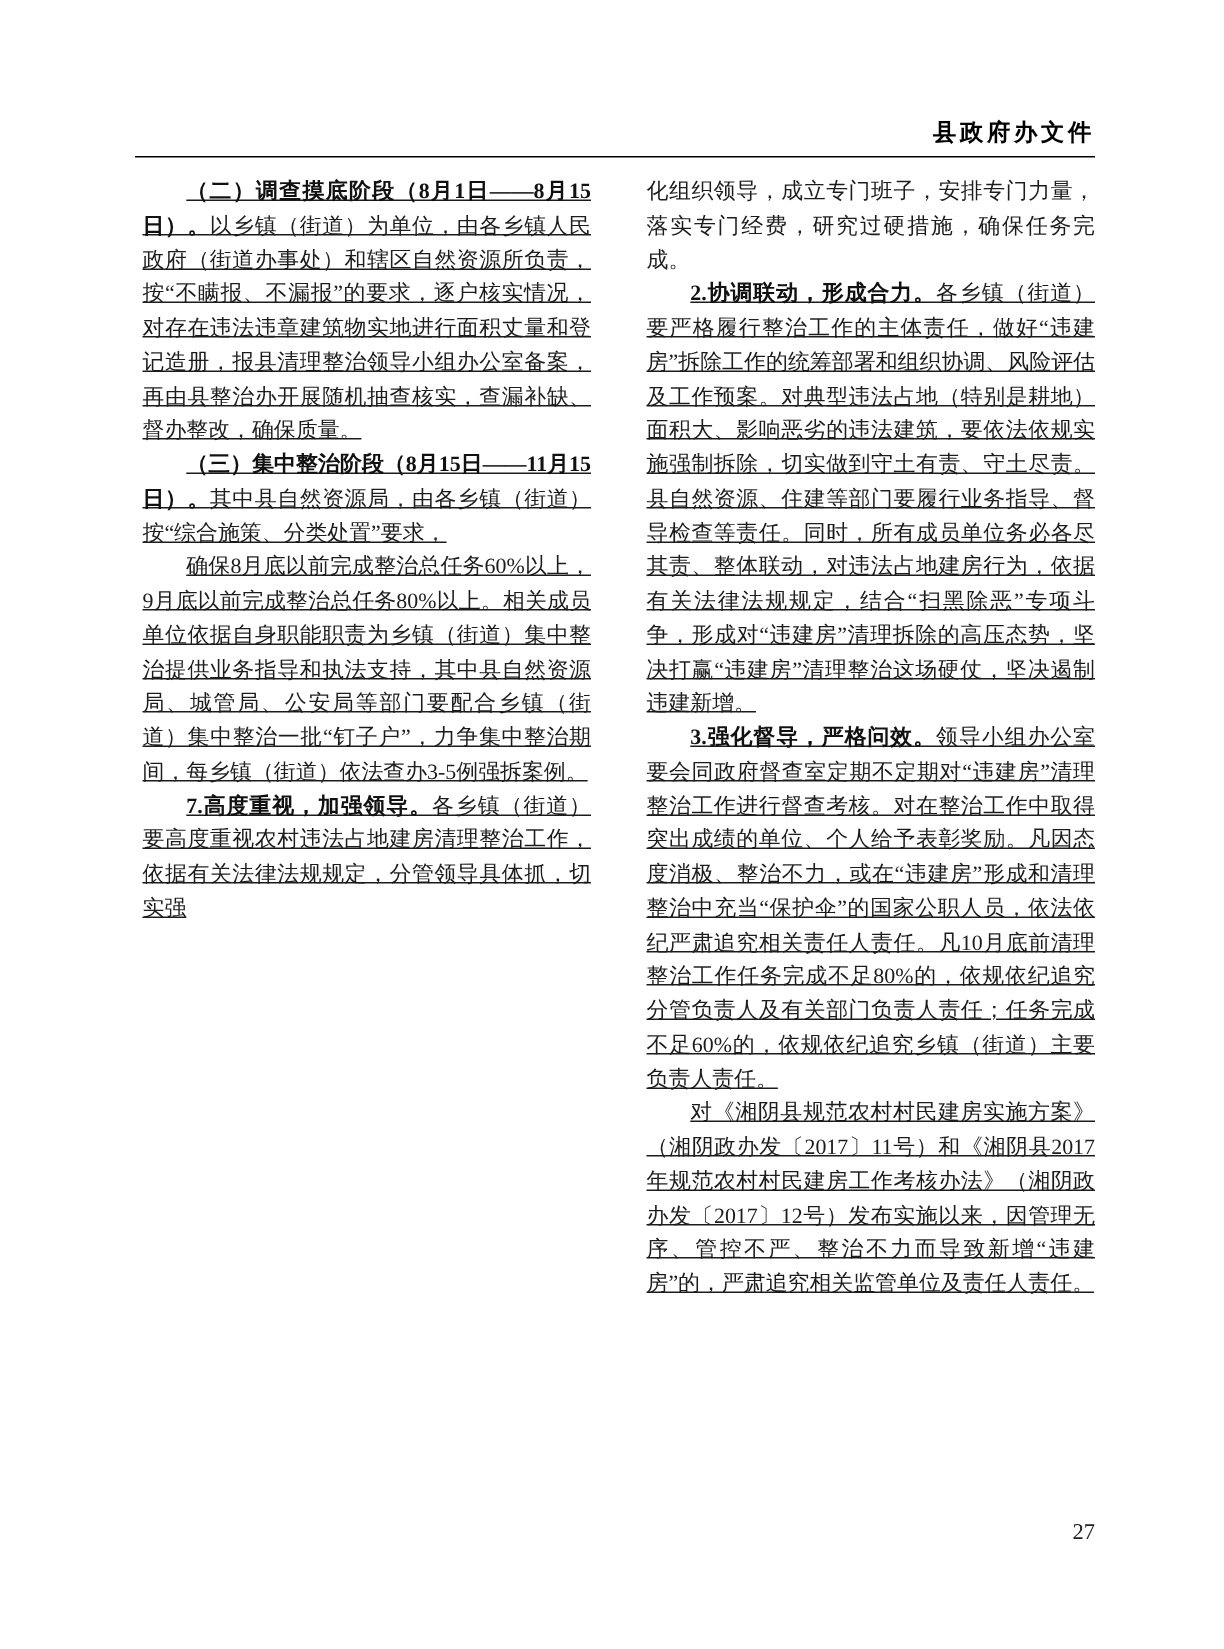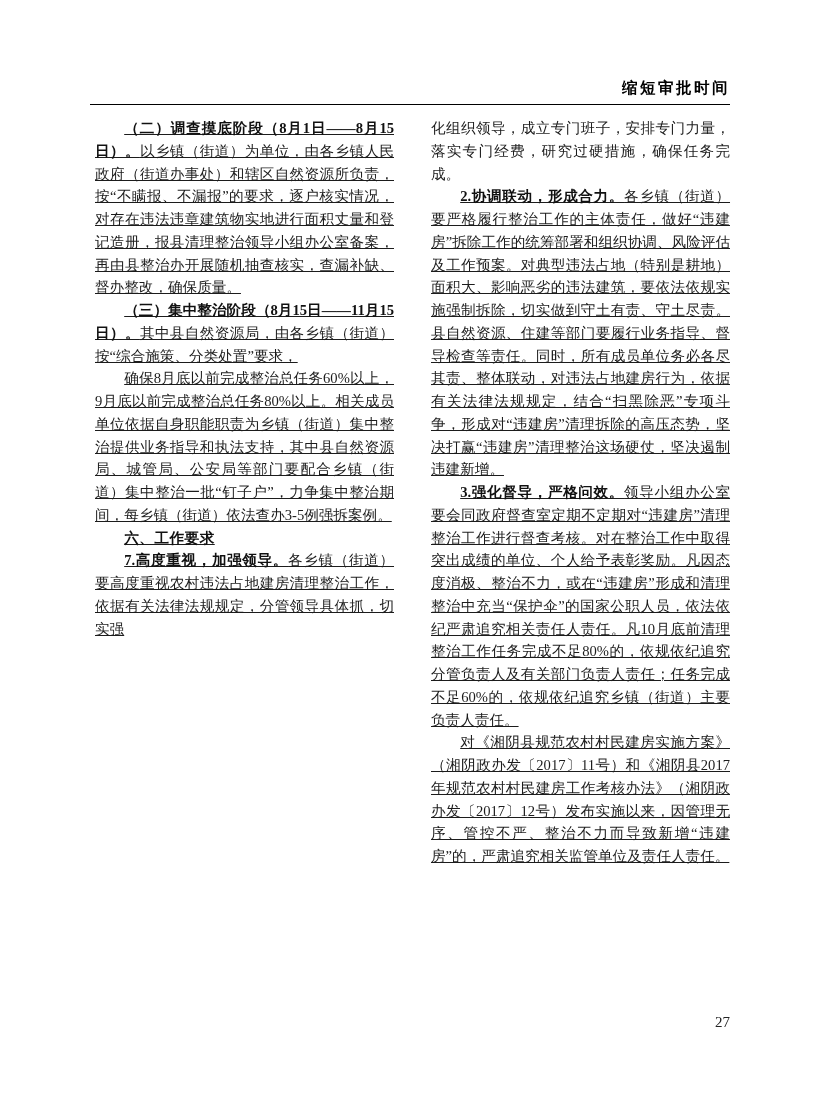--- a/index.html
+++ b/index.html
@@ -38,34 +38,33 @@
   .page-number{
     position:absolute;top:1014px;right:86px;
     font-size:15px;color:#222;
   }
 </style>
 </head>
 <body>
 
 <div class="page">
 
-  <div class="header-title">缩短审批时间</div>
+  <div class="header-title">县政府办文件</div>
   <div class="header-rule"></div>
 
   <div class="content">
 
     <div class="col">
       <p class="para indent"><span class="b">（二）调查摸底阶段（8月1日——8月15日）。</span><span>以乡镇（街道）为单位，由各乡镇人民政府（街道办事处）和辖区自然资源所负责，按“不瞒报、不漏报”的要求，逐户核实情况，对存在违法违章建筑物实地进行面积丈量和登记造册，报县清理整治领导小组办公室备案，再由县整治办开展随机抽查核实，查漏补缺、督办整改，确保质量。</span></p>
 
       <p class="para indent"><span class="b">（三）集中整治阶段（8月15日——11月15日）。</span><span>其中县自然资源局，由各乡镇（街道）按“综合施策、分类处置”要求，</span></p>
 
       <p class="para indent"><span>确保8月底以前完成整治总任务60%以上，9月底以前完成整治总任务80%以上。相关成员单位依据自身职能职责为乡镇（街道）集中整治提供业务指导和执法支持，其中县自然资源局、城管局、公安局等部门要配合乡镇（街道）集中整治一批“钉子户”，力争集中整治期间，每乡镇（街道）依法查办3-5例强拆案例。</span></p>
 
 
-      <p class="para indent heading"><span class="b">六、工作要求</span></p>
 
       <p class="para indent"><span class="b">7.高度重视，加强领导。</span><span>各乡镇（街道）要高度重视农村违法占地建房清理整治工作，依据有关法律法规规定，分管领导具体抓，切实强</span></p>
     </div>
 
     <div class="col">
       <p class="para"><span>化组织领导，成立专门班子，安排专门力量，落实专门经费，研究过硬措施，确保任务完成。</span></p>
 
       <p class="para indent"><span class="b">2.协调联动，形成合力。</span><span>各乡镇（街道）要严格履行整治工作的主体责任，做好“违建房”拆除工作的统筹部署和组织协调、风险评估及工作预案。对典型违法占地（特别是耕地）面积大、影响恶劣的违法建筑，要依法依规实施强制拆除，切实做到守土有责、守土尽责。县自然资源、住建等部门要履行业务指导、督导检查等责任。同时，所有成员单位务必各尽其责、整体联动，对违法占地建房行为，依据有关法律法规规定，结合“扫黑除恶”专项斗争，形成对“违建房”清理拆除的高压态势，坚决打赢“违建房”清理整治这场硬仗，坚决遏制违建新增。</span></p>
 
       <p class="para indent"><span class="b">3.强化督导，严格问效。</span><span>领导小组办公室要会同政府督查室定期不定期对“违建房”清理整治工作进行督查考核。对在整治工作中取得突出成绩的单位、个人给予表彰奖励。凡因态度消极、整治不力，或在“违建房”形成和清理整治中充当“保护伞”的国家公职人员，依法依纪严肃追究相关责任人责任。凡10月底前清理整治工作任务完成不足80%的，依规依纪追究分管负责人及有关部门负责人责任；任务完成不足60%的，依规依纪追究乡镇（街道）主要负责人责任。</span></p>

